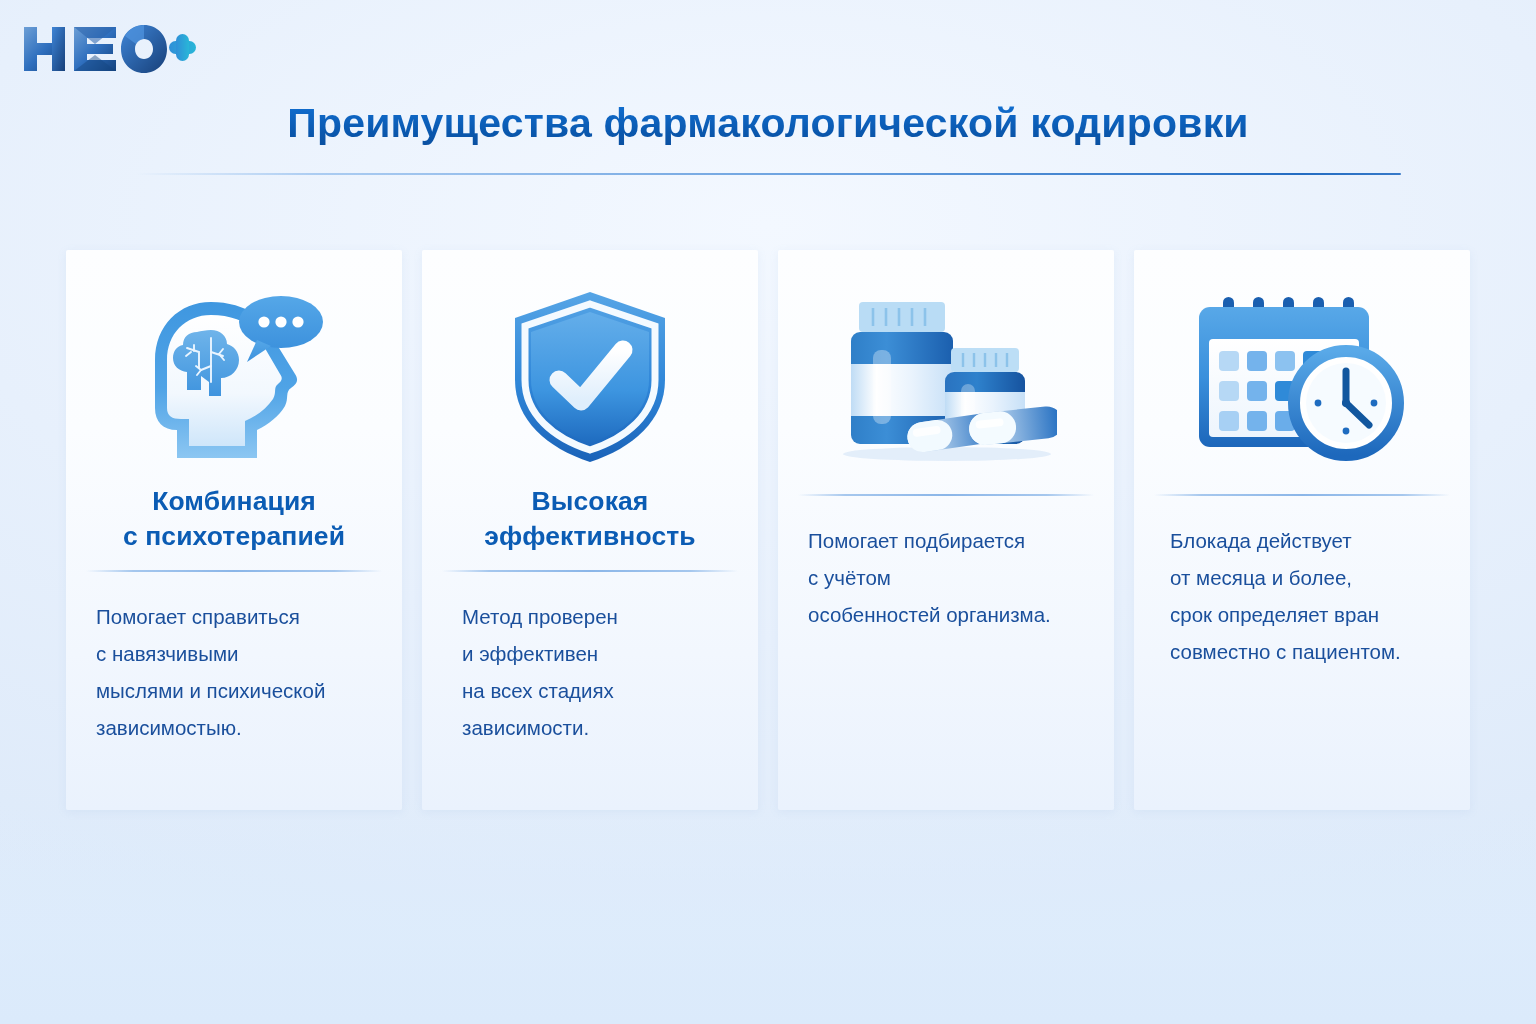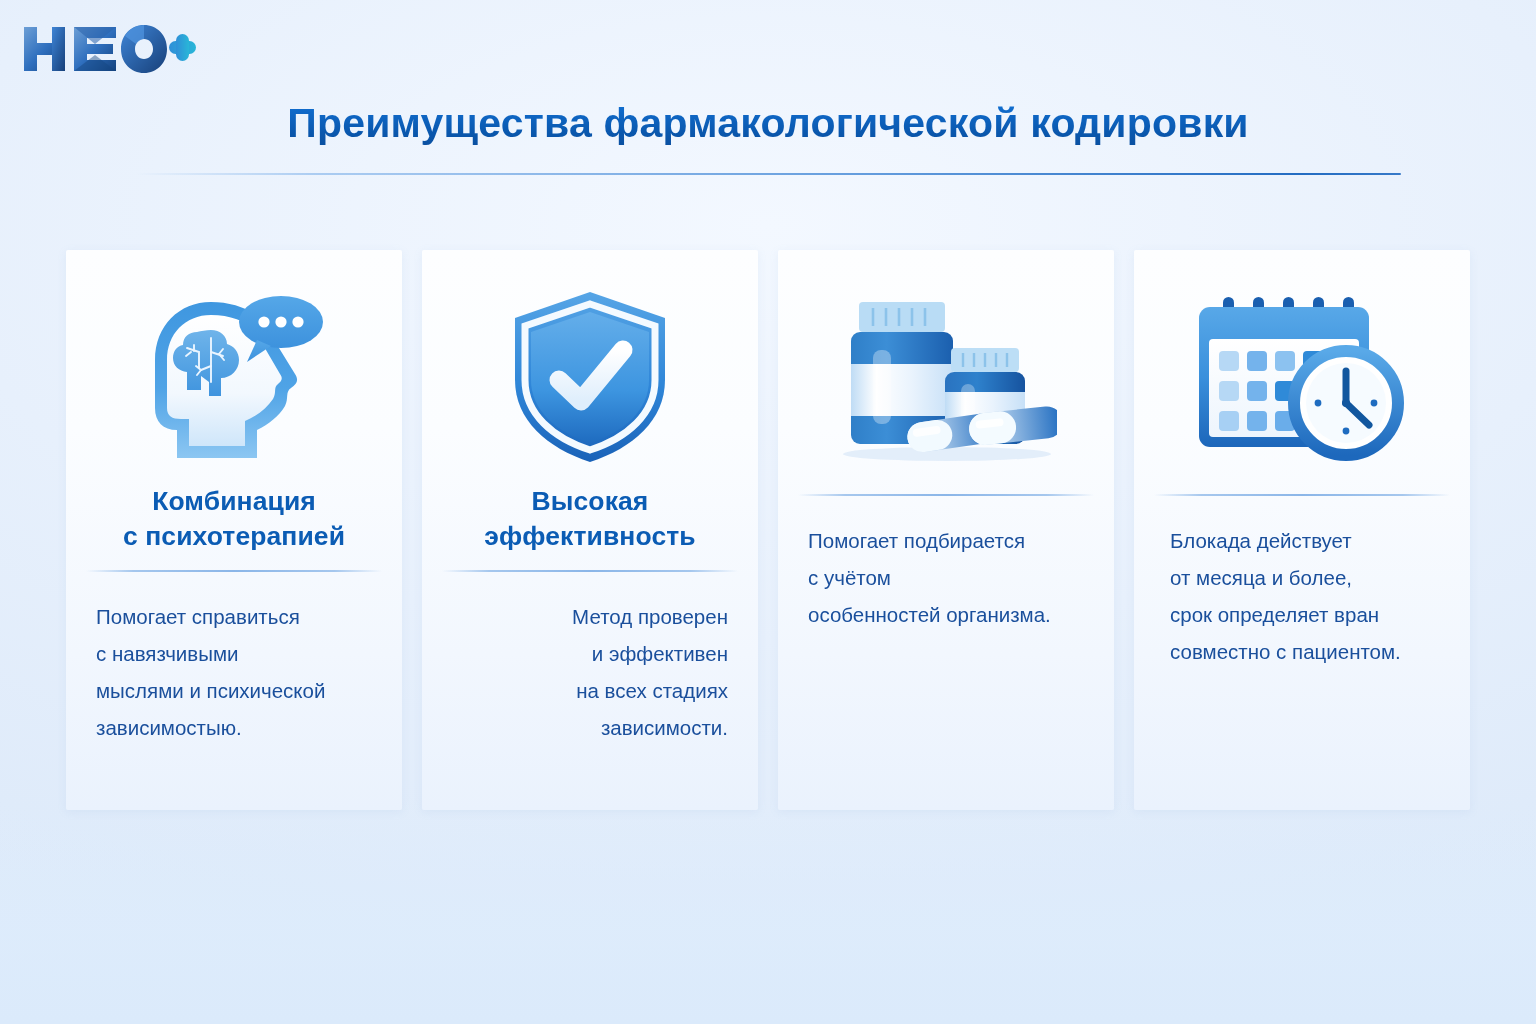--- a/index.html
+++ b/index.html
@@ -137,21 +137,21 @@
     margin: 26px 0 16px;
     font-size: 20.5px;
     line-height: 1.82;
     color: #1a4f9c;
     text-align: left;
     width: 100%;
     padding: 0 16px;
     box-sizing: border-box;
     white-space: pre-line;
   }
-  .card:nth-child(2) .card-body { padding-left: 26px; text-align: right; }
+  .card:nth-child(2) .card-body { padding-left: 26px; }
   .card:nth-child(4) .card-body { padding-left: 22px; }
 </style>
 </head>
 <body>
 
 <div class="stage">
 
   <div class="logo">
     <svg width="175" height="54" viewBox="0 0 175 54" aria-label="НЕО+">
       <defs>

